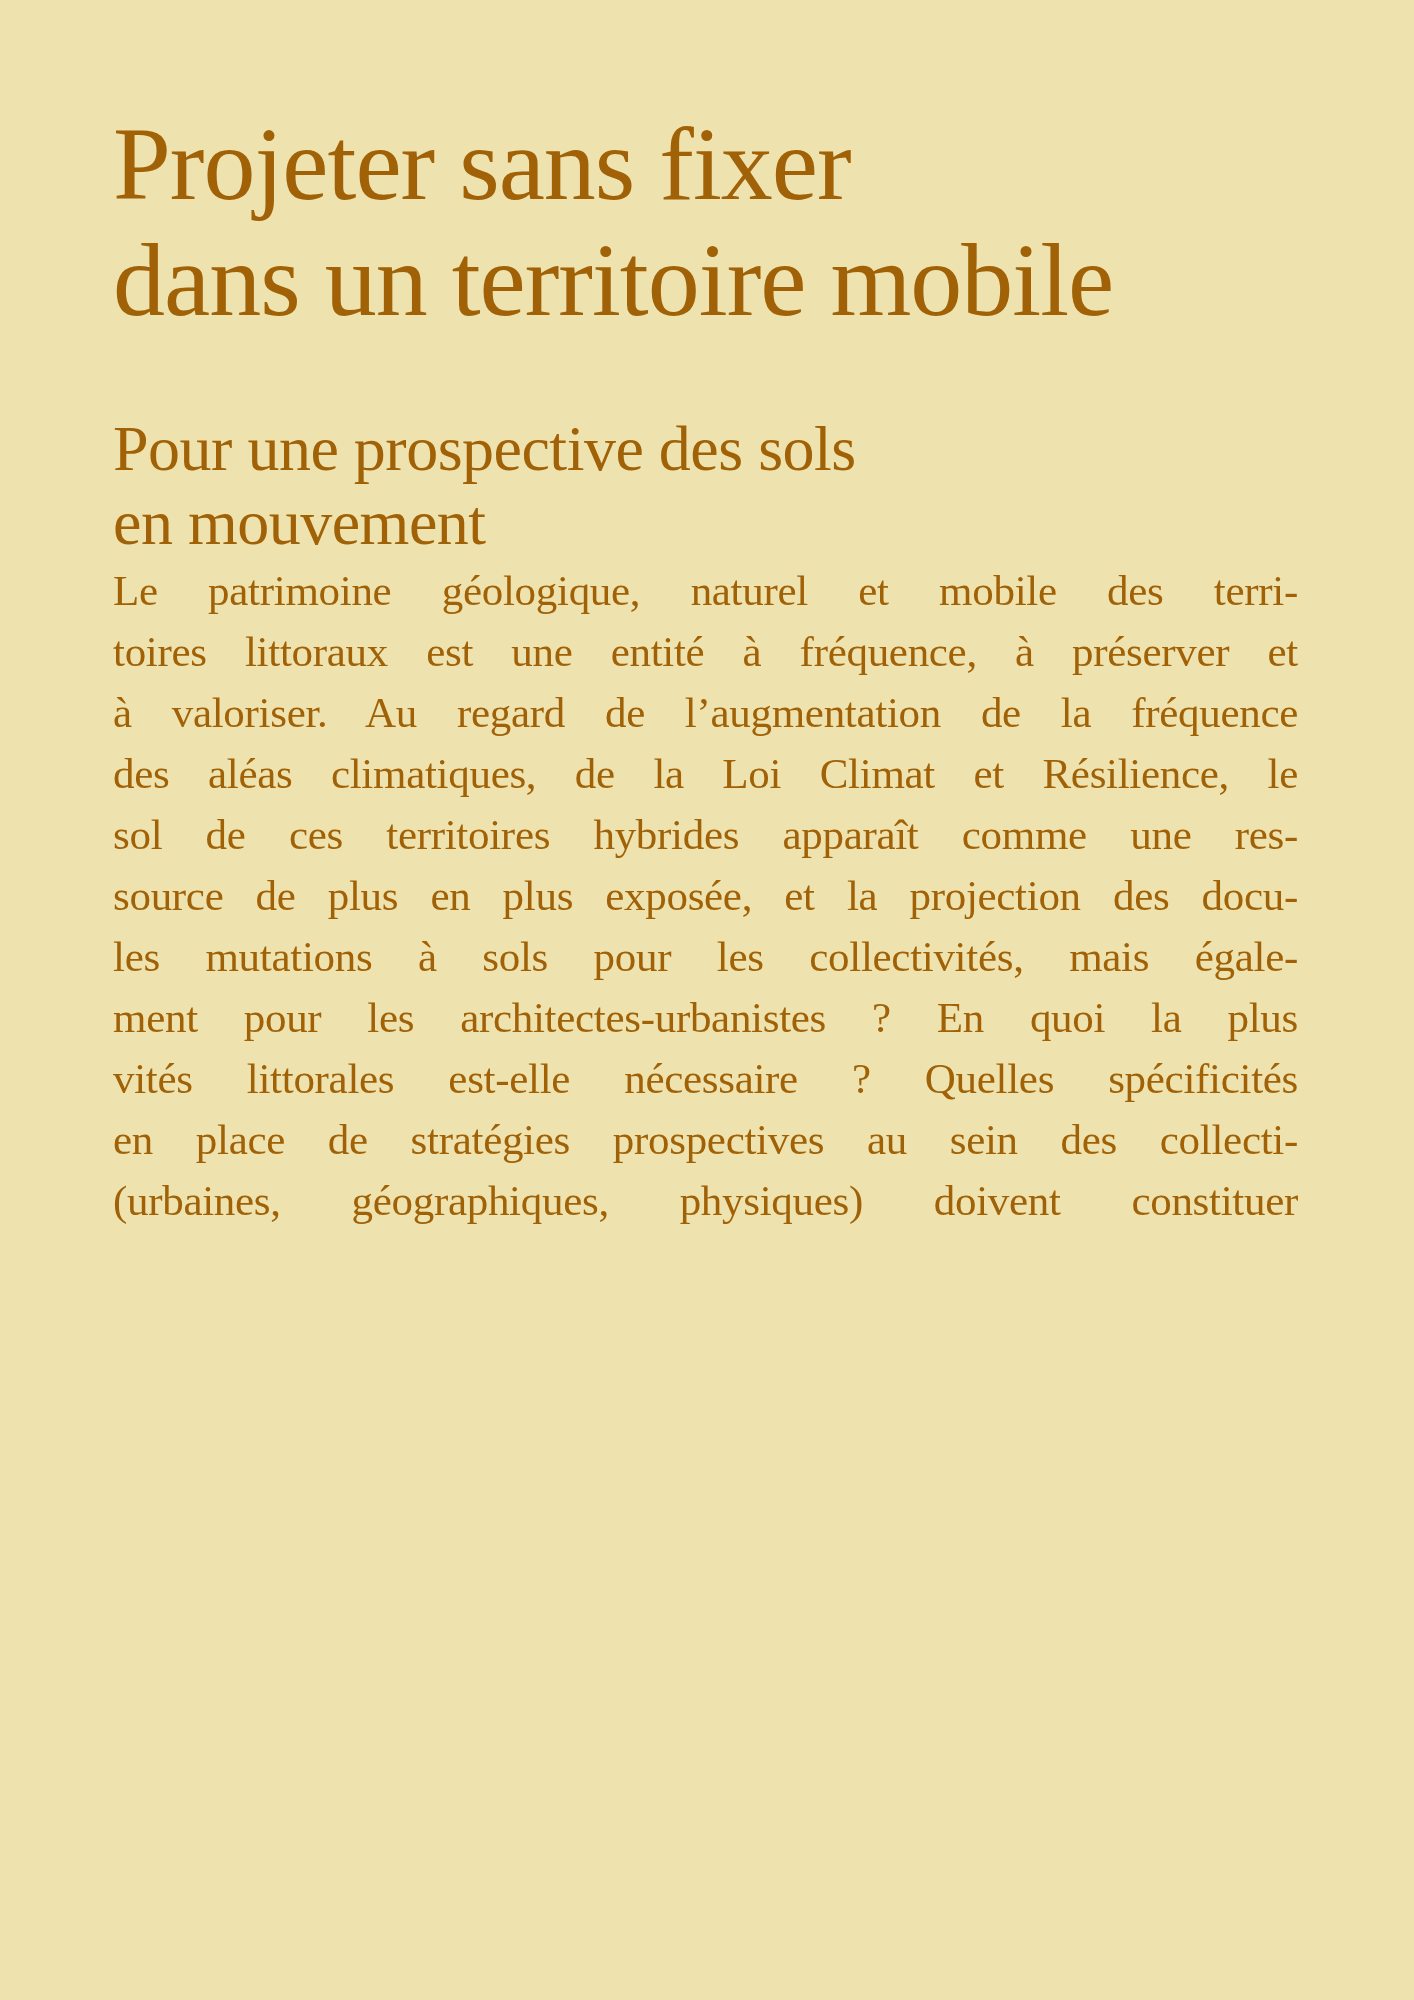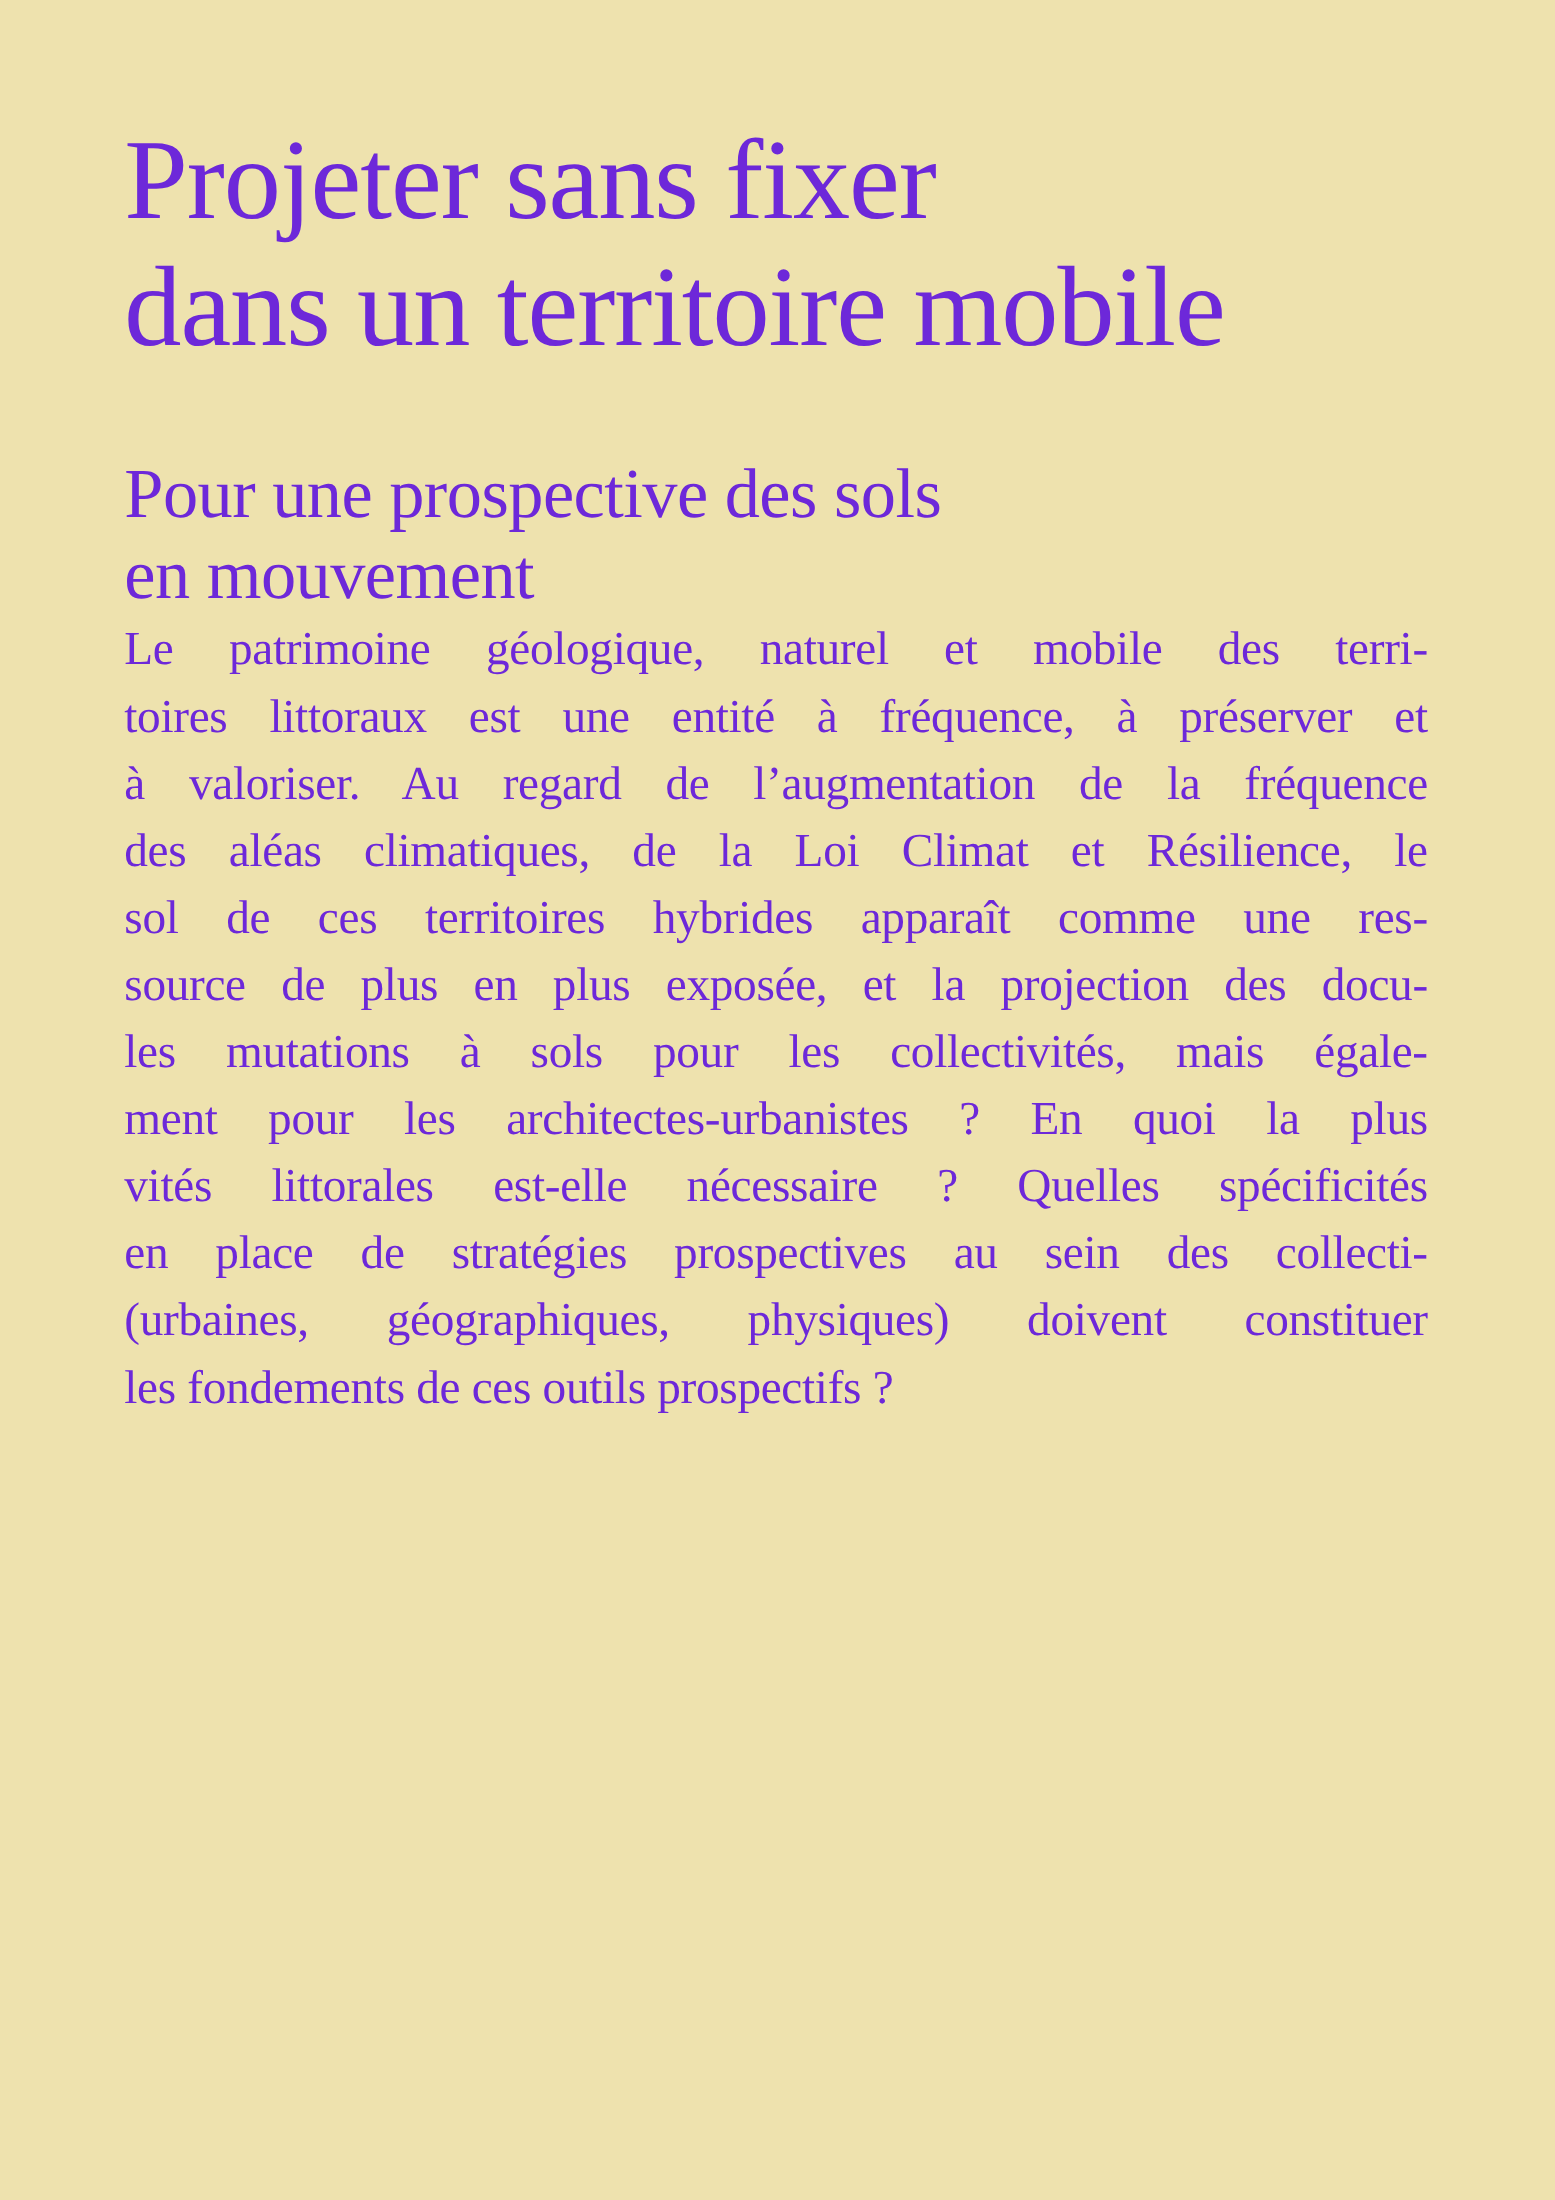--- a/index.html
+++ b/index.html
@@ -43,21 +43,21 @@
     letter-spacing: -0.3px;
   }
   .abstract .jl {
     text-align: justify;
     text-align-last: justify;
   }
 </style>
 </head>
 <body>
 
-<div class="page" style="background: rgb(238, 226, 174); color: #6d28d9;">
+<div class="page" style="background: rgb(238, 226, 174); color: #a16207;">
 
   <h1 class="title">
     <span>Projeter sans fixer</span>
     <span>dans un territoire mobile</span>
   </h1>
 
   <h2 class="subtitle">
     <span>Pour une prospective des sols</span>
     <span>en mouvement</span>
   </h2>
@@ -68,16 +68,15 @@
       <div class="jl">toires littoraux est une entité à fréquence, à préserver et</div>
       <div class="jl">à valoriser. Au regard de l’augmentation de la fréquence</div>
       <div class="jl">des aléas climatiques, de la Loi Climat et Résilience, le</div>
       <div class="jl">sol de ces territoires hybrides apparaît comme une res-</div>
       <div class="jl">source de plus en plus exposée, et la projection des docu-</div>
       <div class="jl">les mutations à sols pour les collectivités, mais égale-</div>
       <div class="jl">ment pour les architectes-urbanistes ? En quoi la plus</div>
       <div class="jl">vités littorales est-elle nécessaire ?  Quelles spécificités</div>
       <div class="jl">en place de stratégies prospectives au sein des collecti-</div>
       <div class="jl">(urbaines, géographiques, physiques) doivent constituer</div>
-      <div>les fondements de ces outils prospectifs ?</div>
     </div>
 
 </div>
 
 </body></html>

